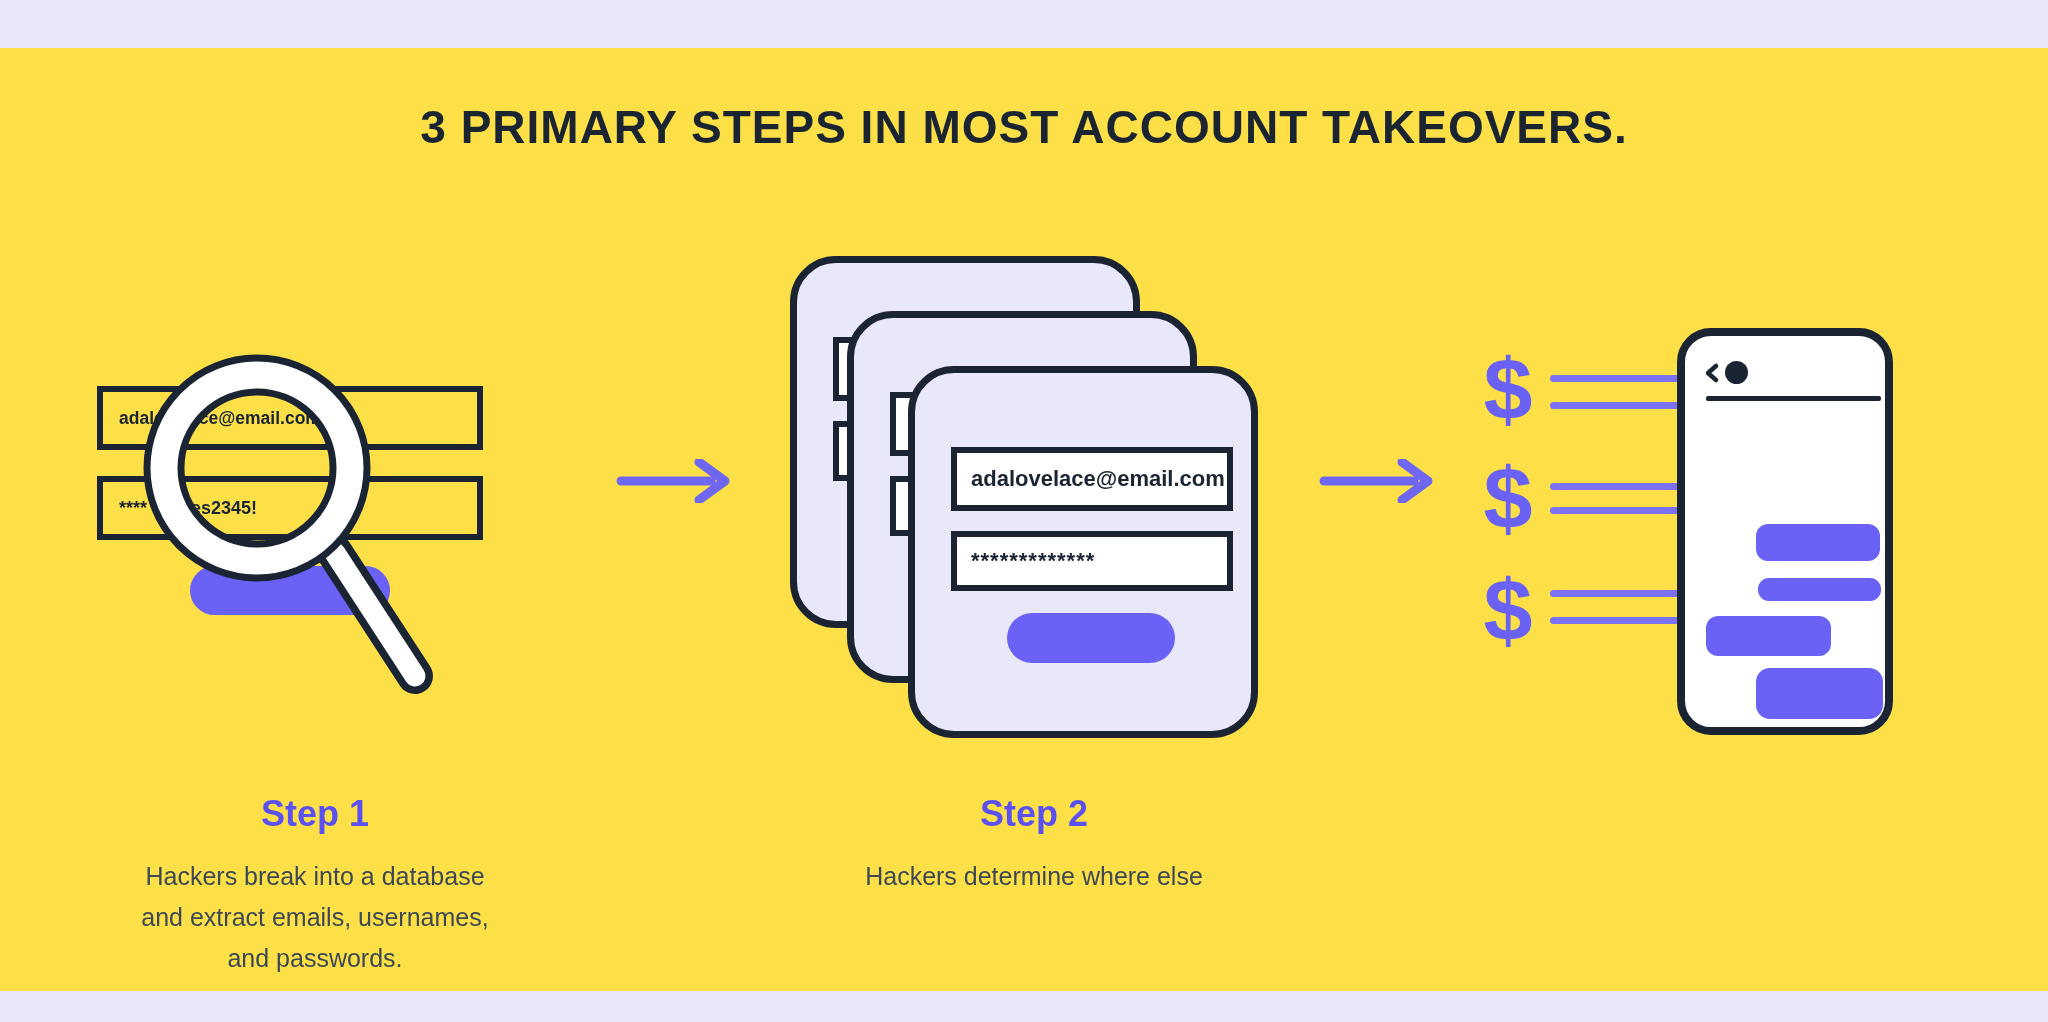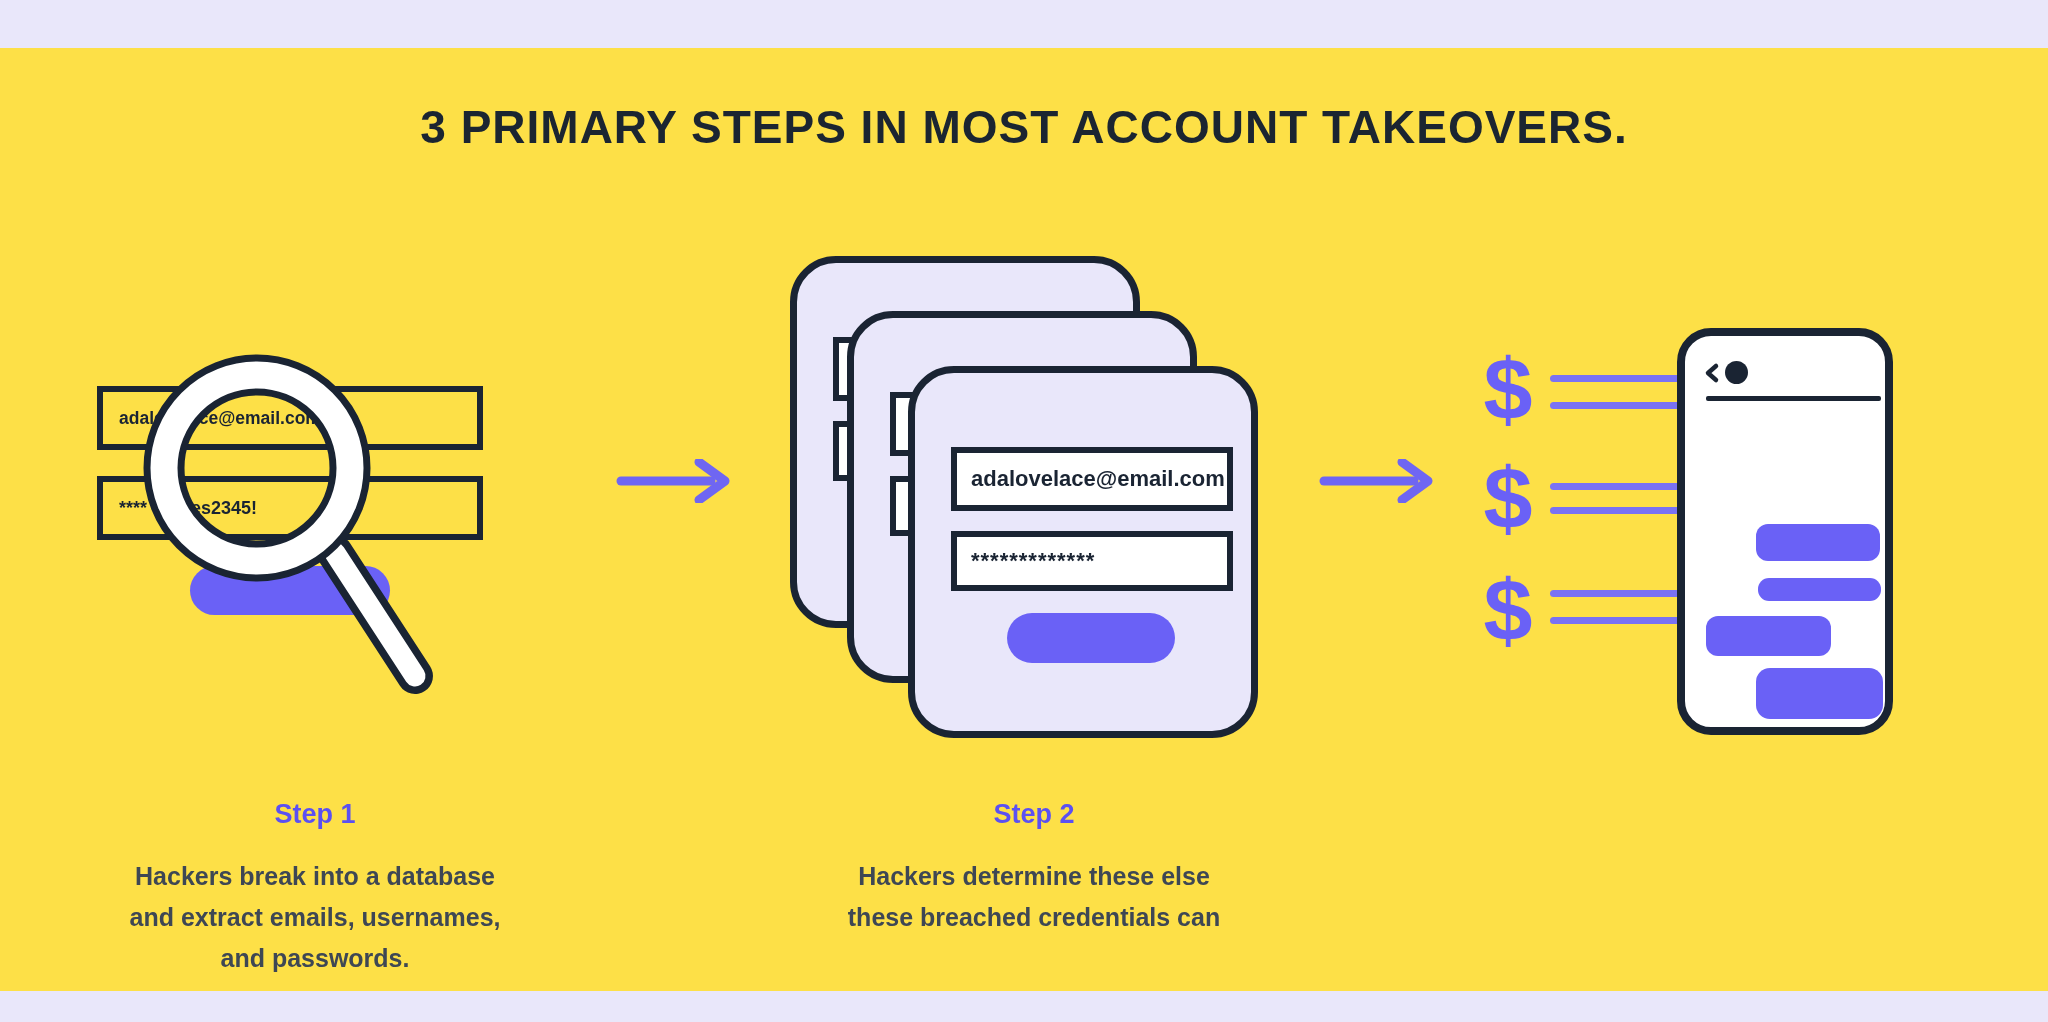--- a/index.html
+++ b/index.html
@@ -5,22 +5,22 @@
   * { margin:0; padding:0; box-sizing:border-box; }
   html,body { background:#E9E7FA; }
   body { font-family:"Liberation Sans", sans-serif; }
   .canvas { position:relative; width:2048px; height:943px; background:#fde047; overflow:hidden;margin-top:48px; }
 
   .title { position:absolute; left:0; top:52px; width:2048px; text-align:center;
            font-size:46px; font-weight:bold; letter-spacing:1px; color:#1B2531; }
 
   
   .step-text { position:absolute; top:742px; width:500px; text-align:center; }
-  .step-label { font-size:27px; font-weight:bold; color:#5B50F2; line-height:48px; }
-  .caption { margin-top:18px; font-size:25px; font-weight:700; color:#3E4754; line-height:41px; }
+  .step-label { font-size:36px; font-weight:bold; color:#5B50F2; line-height:48px; }
+  .caption { margin-top:18px; font-size:25px; font-weight:400; color:#3E4754; line-height:41px; }
 
   
   .illo1 { position:absolute; left:95px; top:280px; width:440px; height:400px; }
   .cred-field { position:absolute; left:2px; width:386px; height:64px;
                 border:6px solid #1A2433; display:flex; align-items:center;
                 padding-left:16px; font-weight:bold; color:#1A2433; }
   .cred-field.f1 { top:58px; font-size:17.5px; }
   .cred-field.f2 { top:148px; font-size:18px; }
   .pwd-gap { display:inline-block; width:44px; }
   .pill { position:absolute; border-radius:26px; background:#6A61F6; }
@@ -152,19 +152,18 @@
     <div class="caption">
       <div>Hackers break into a database</div>
       <div>and extract emails, usernames,</div>
       <div>and passwords.</div>
     </div>
   </div>
 
   <div class="step-text" style="left:784px">
     <div class="step-label">Step 2</div>
     <div class="caption">
-      <div>Hackers determine these else</div>
-      <div>these breached credentials can</div>
+      <div>Hackers determine where else</div>
     </div>
   </div>
 
 
 </div>
 
 </body></html>

